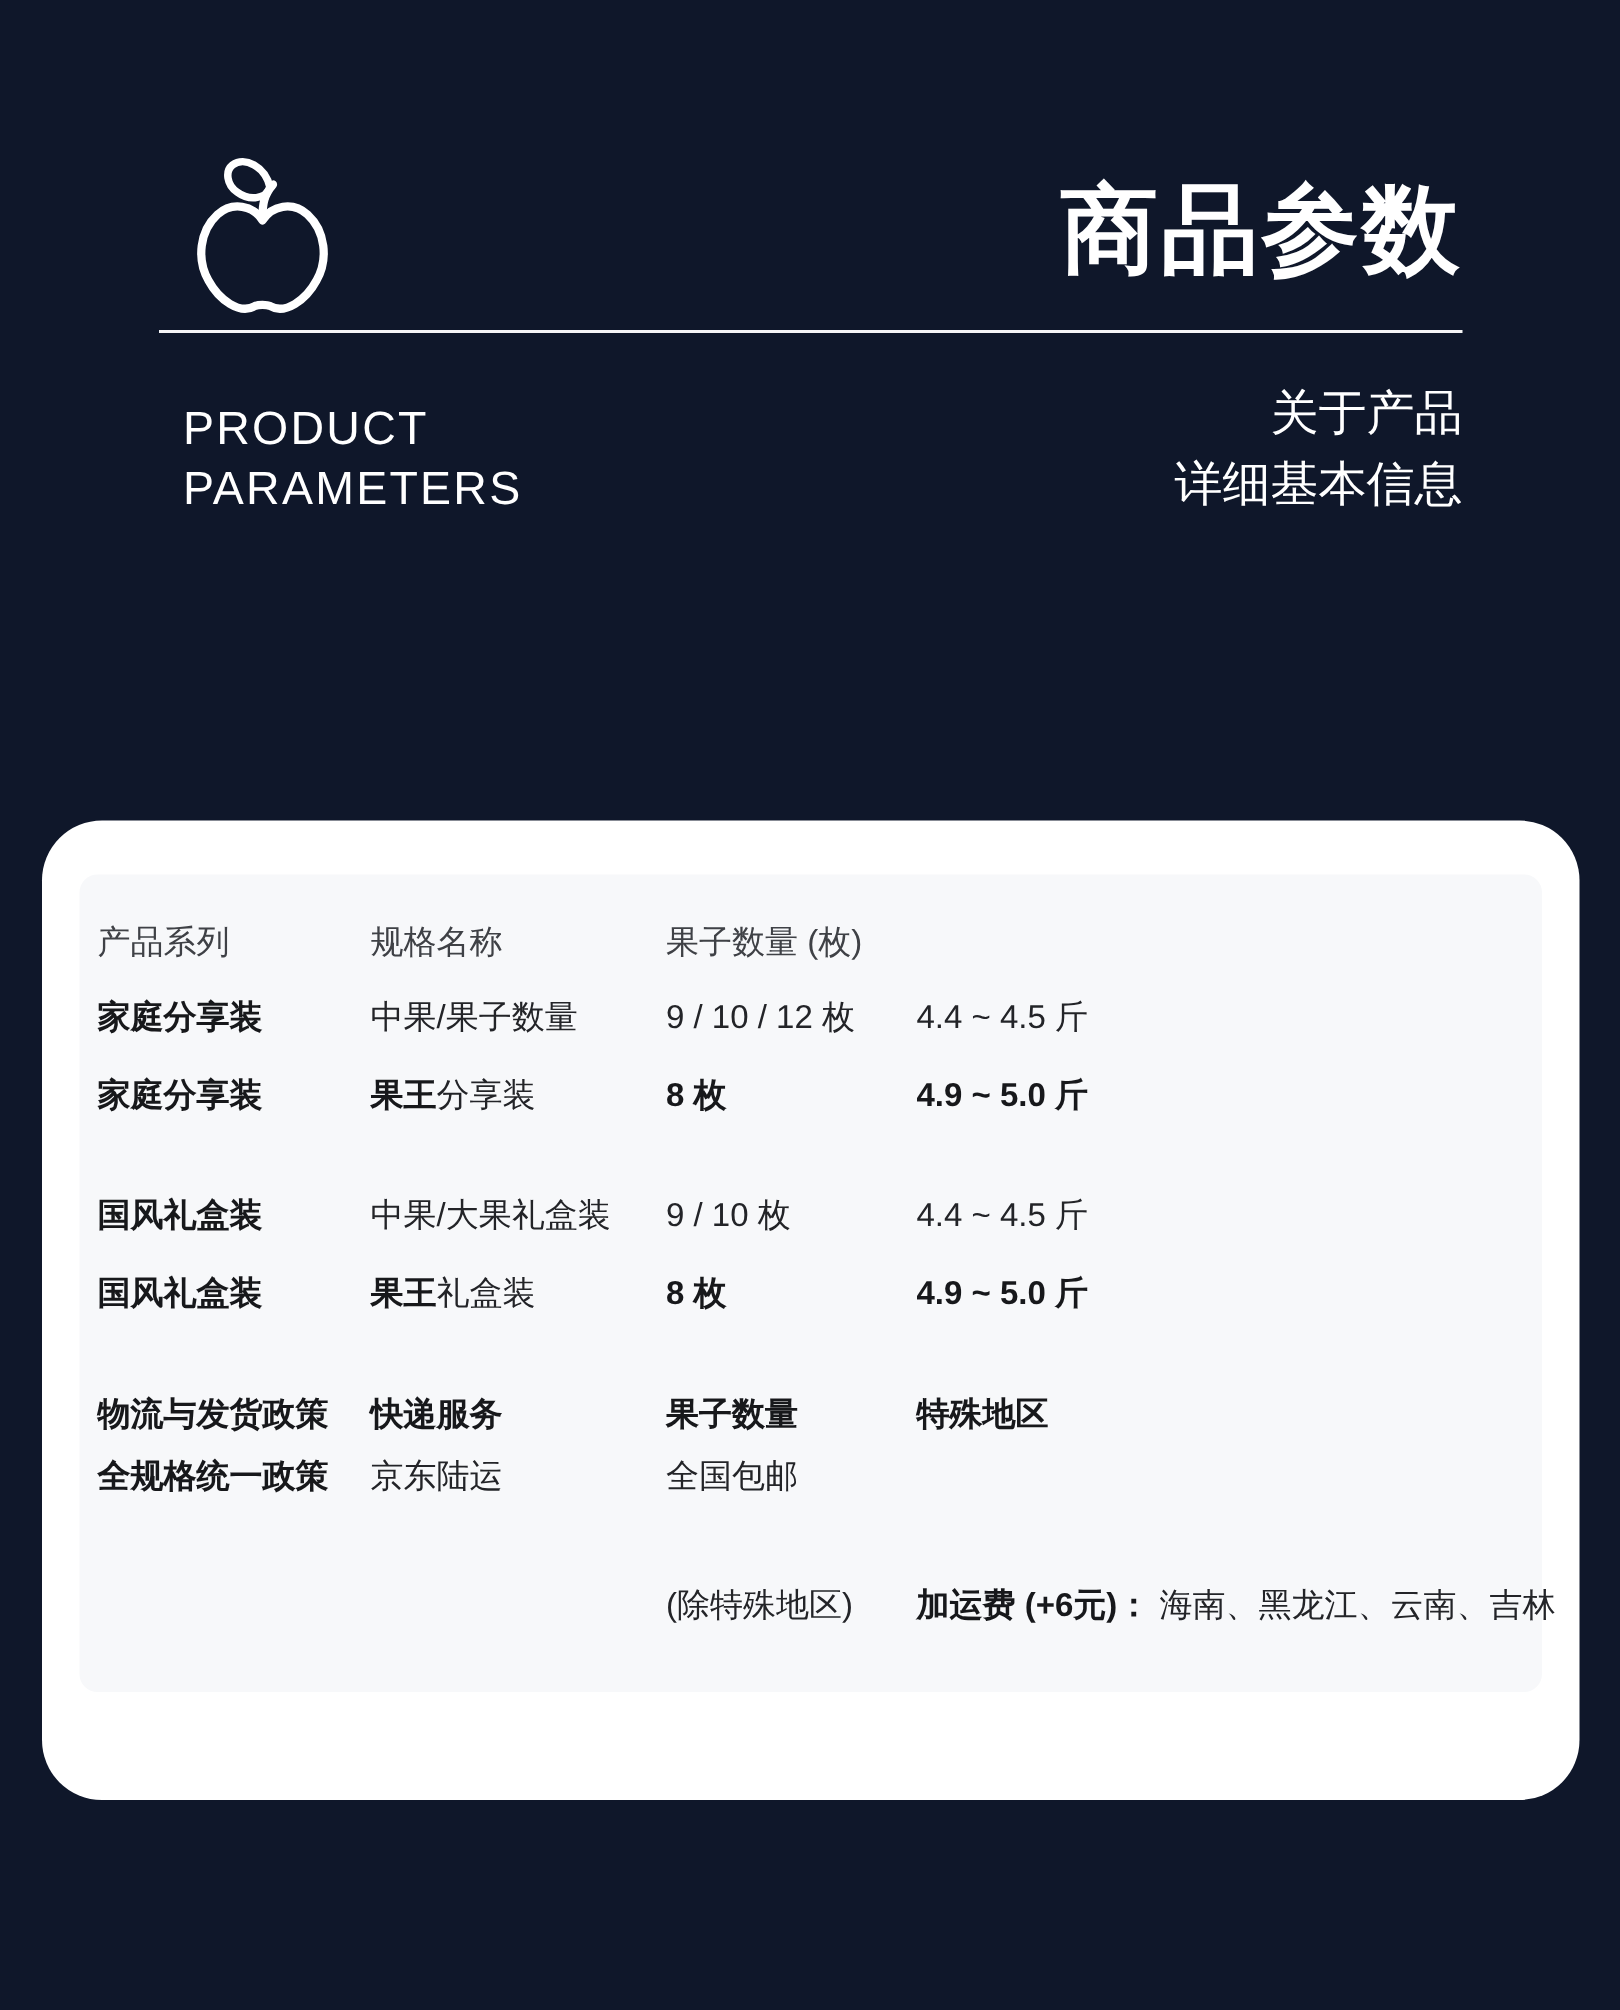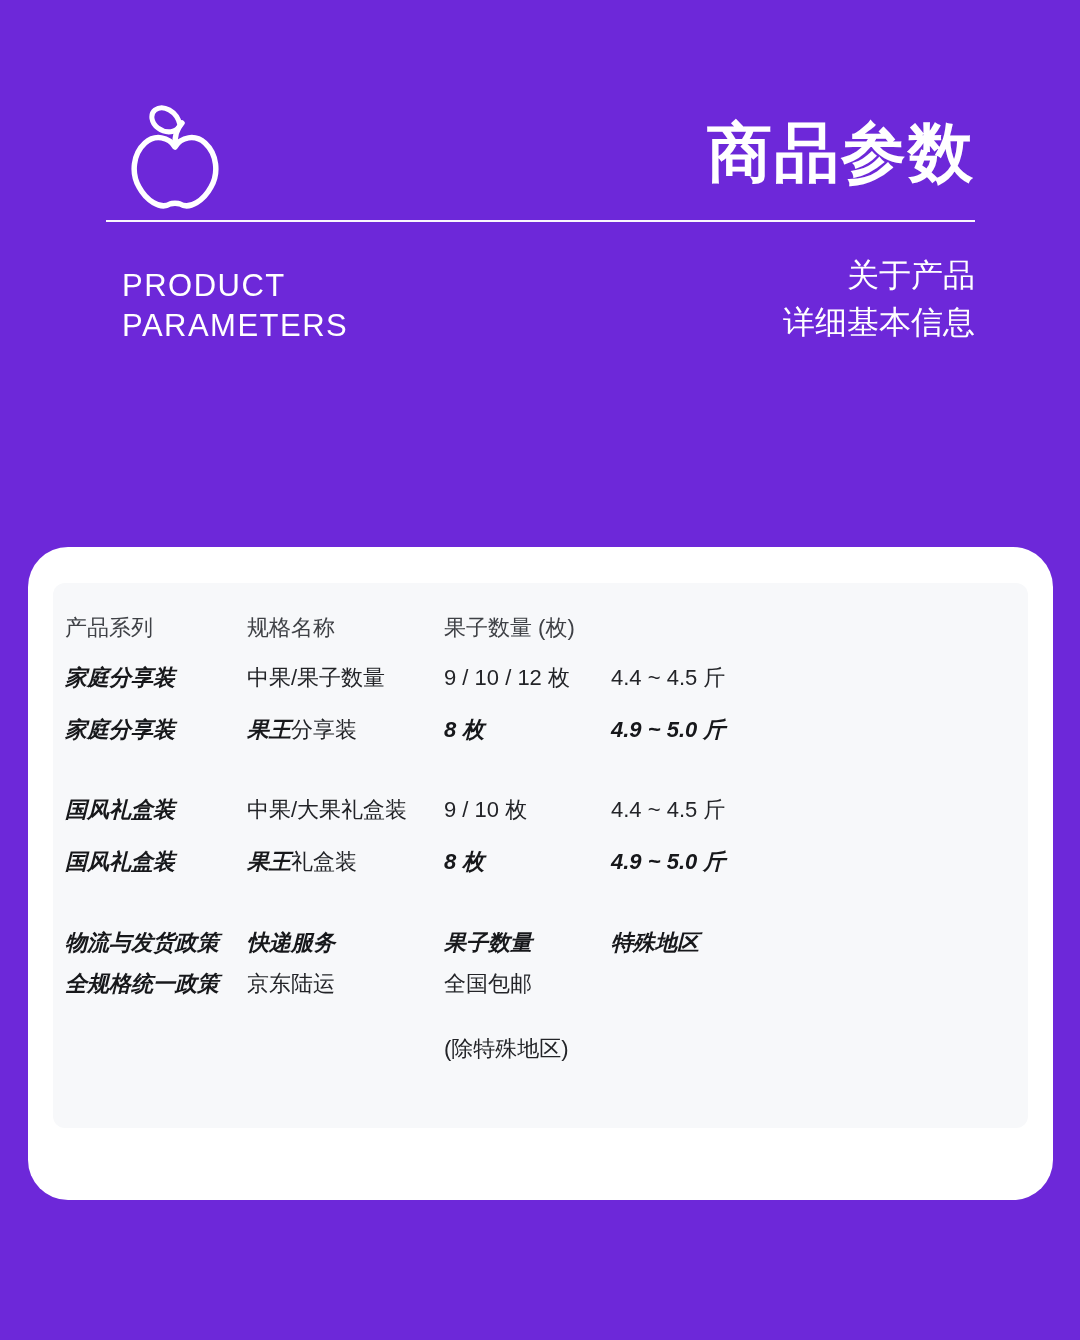--- a/index.html
+++ b/index.html
@@ -1,19 +1,19 @@
 <!DOCTYPE html>
 <html><head>
 <meta charset="utf-8">
 <style>
   html,body{margin:0;padding:0;background:#c8221f;}
   .page{
     position:relative;
     width:1080px;height:1340px;
-    background:#6d28d9;
+    background:#0f172a;
     overflow:hidden;
     font-family:"Liberation Sans", sans-serif;
   }
   
   .apple-icon{position:absolute;left:129px;top:103px;width:92px;height:108px;}
   .page-title{
     position:absolute;top:116px;right:105px;
     font-size:65px;line-height:74px;font-weight:800;
     color:#ffffff;letter-spacing:2px;white-space:nowrap;
   }
@@ -48,22 +48,22 @@
     align-items:center;
     height:26px;
     font-size:22px;line-height:26px;
     white-space:nowrap;
   }
   .g28{margin-bottom:24px}
   .g26{margin-bottom:26px}
   .g54{margin-bottom:54px}
   .g55{margin-bottom:55px}
   .g27{margin-bottom:15px}
-  .g60{margin-bottom:39px}
-  .cell .seg-b{font-weight:700;color:#17181b;font-style:italic;}
+  .g60{margin-bottom:60px}
+  .cell .seg-b{font-weight:700;color:#17181b;}
   .cell .seg-r{font-weight:400;color:#232428;}
   .header-row .cell .seg-r{color:#3f4146;}
 </style>
 </head>
 <body>
 
 <div class="page">
 
   <svg class="apple-icon" viewBox="0 0 92 108" fill="none" xmlns="http://www.w3.org/2000/svg">
     <path d="M46,44 C40,34 26,31 16,40 C4,51 2,70 10,84 C17,97 31,107 41,101 C43,100 49,100 51,101 C61,107 75,97 82,84 C90,70 88,51 76,40 C66,31 52,34 46,44 Z" stroke="#ffffff" stroke-width="5.5" stroke-linecap="round" stroke-linejoin="round"></path>
@@ -133,16 +133,17 @@
     <div class="row g60">
       <div class="cell"><span class="seg-b">全规格统一政策</span><span class="seg-r"></span></div>
       <div class="cell"><span class="seg-b"></span><span class="seg-r">京东陆运</span></div>
       <div class="cell"><span class="seg-b"></span><span class="seg-r">全国包邮</span></div>
     </div>
 
     <div class="row">
       <div class="cell"><span class="seg-b"></span><span class="seg-r"></span></div>
       <div class="cell"><span class="seg-b"></span><span class="seg-r"></span></div>
       <div class="cell"><span class="seg-b"></span><span class="seg-r">(除特殊地区)</span></div>
+      <div class="cell"><span class="seg-b">加运费 (+6元)：</span><span class="seg-r"> 海南、黑龙江、云南、吉林</span></div>
     </div>
 
   </div>
 </div>
 
 </body></html>

